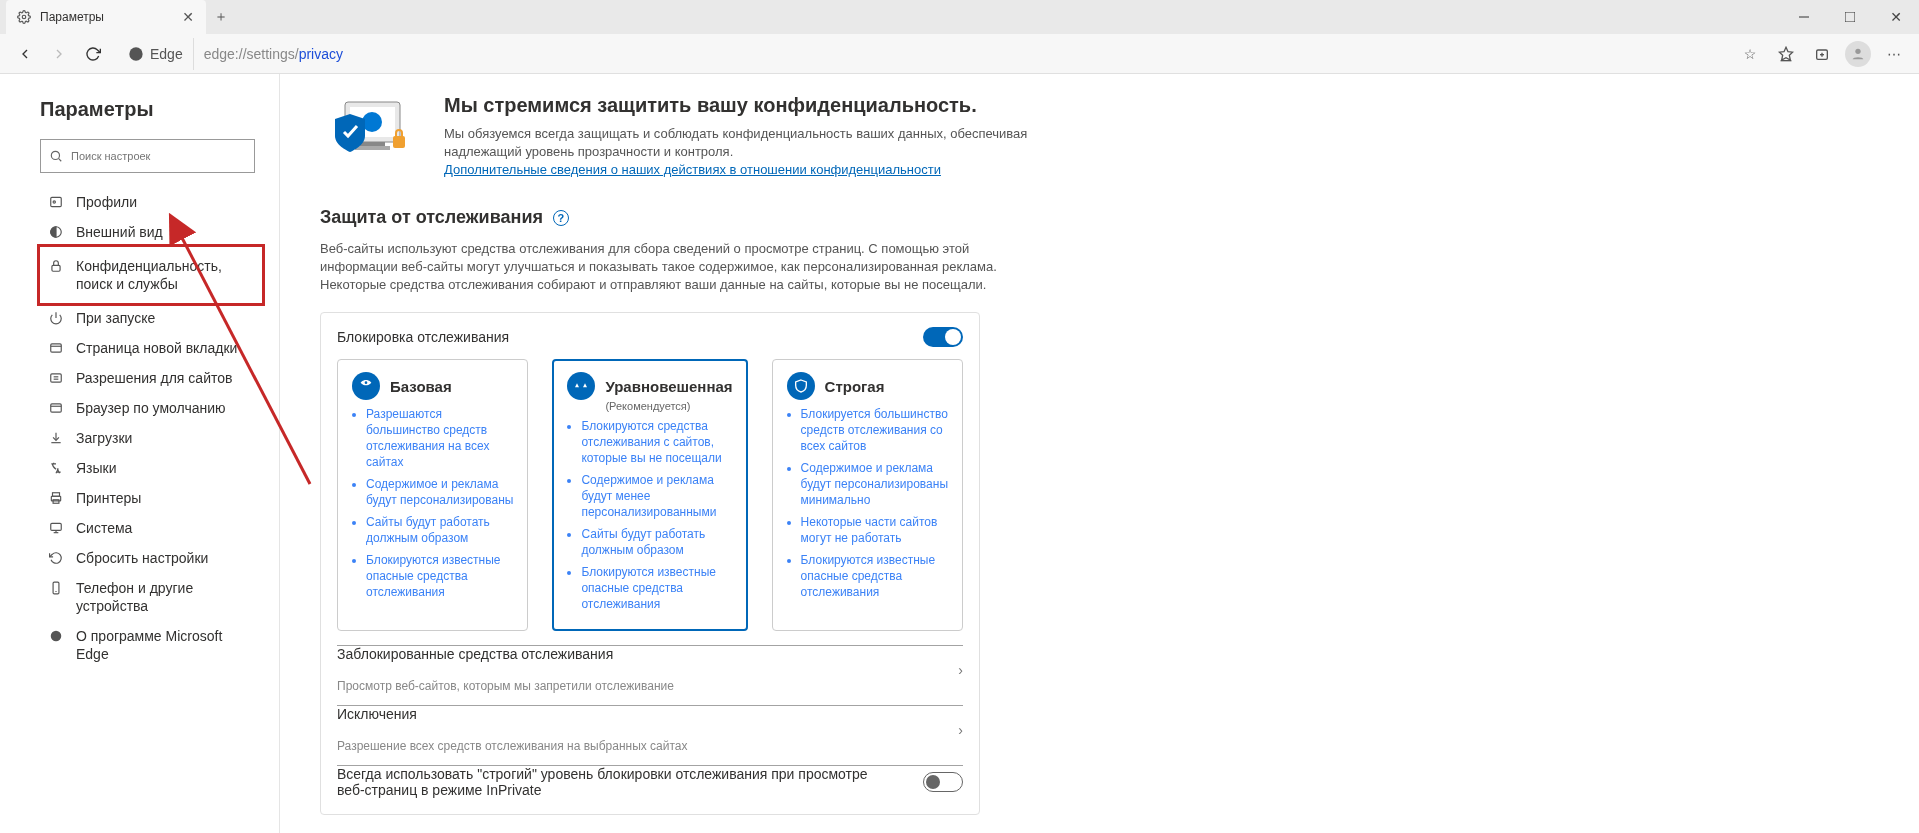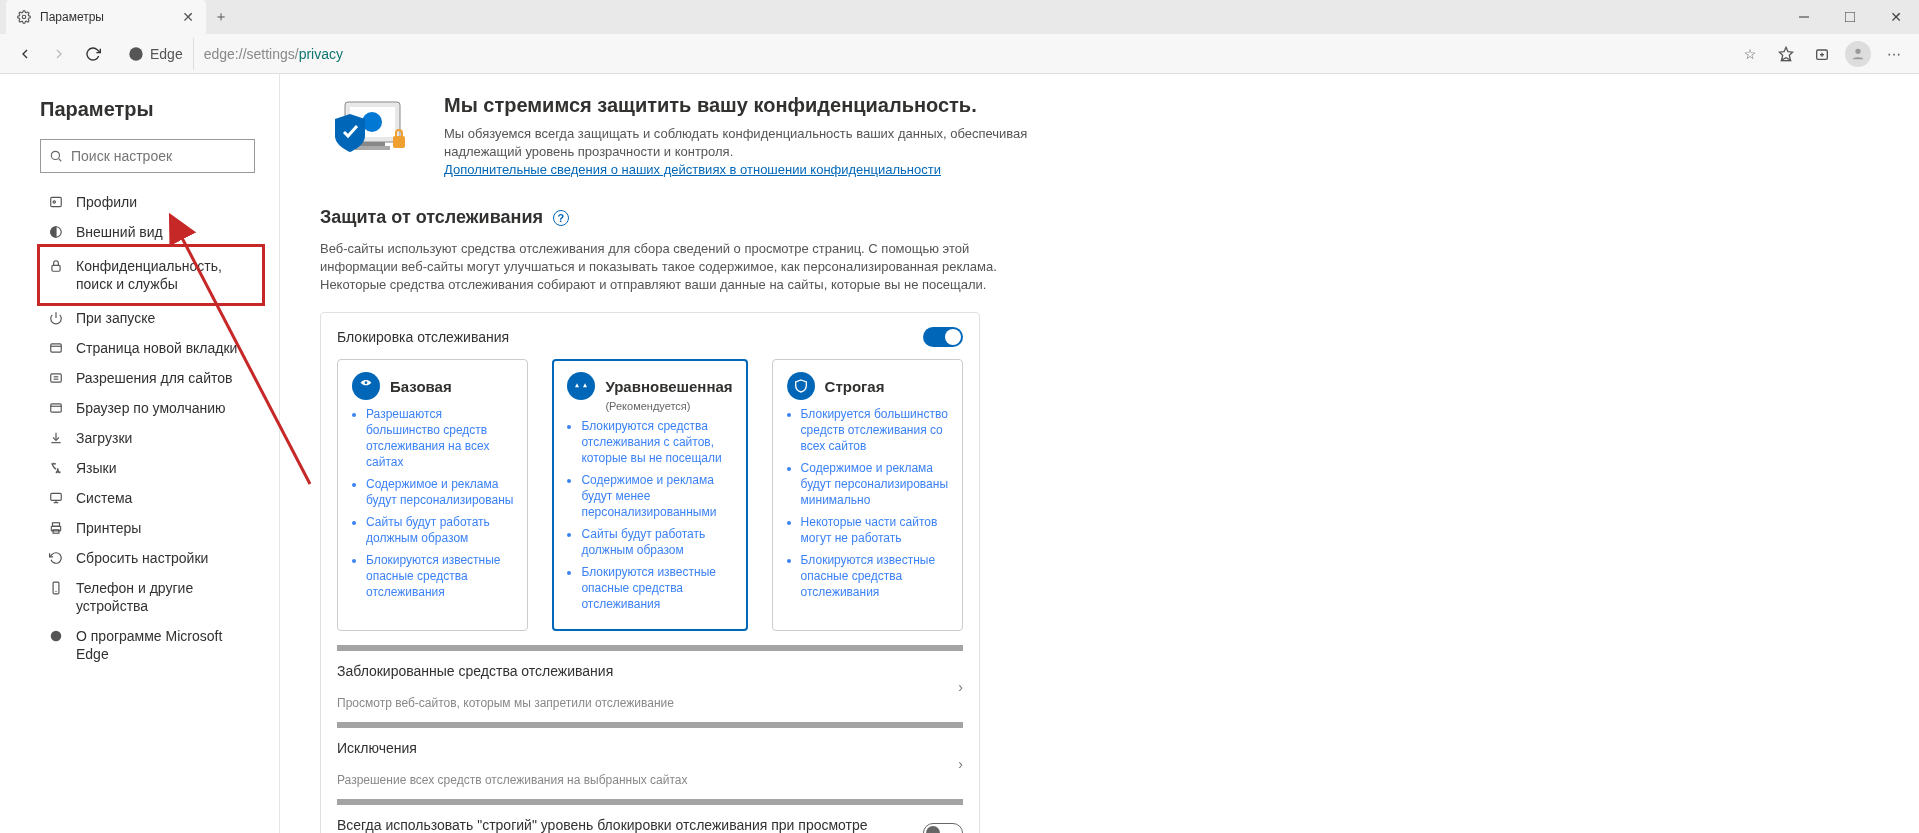--- a/index.html
+++ b/index.html
@@ -17,48 +17,48 @@
 .winbtn { width: 46px; height:34px; display:flex; align-items:center; justify-content:center; cursor:pointer; color:#444; }
 
 
 .toolbar { height: 40px; background: #f7f7f7; display:flex; align-items:center; padding: 0 8px; border-bottom: 1px solid #e0e0e0; }
 .tbtn { width:34px; height:34px; display:flex; align-items:center; justify-content:center; color:#555; cursor:pointer; border-radius:4px; }
 .tbtn.disabled { color: #bbb; }
 .addrwrap { flex:1; display:flex; align-items:center; height:32px; margin: 0 8px; }
 .edge-chip { display:flex; align-items:center; padding:0 10px; height:100%; border-right:1px solid #ddd; color:#555; }
 .edge-chip .elogo { width:16px; height:16px; margin-right:6px; }
 .url { padding-left:10px; color:#888; }
-.url .dark { color:#0f766e; }
+.url .dark { color:#1d4ed8; }
 .rightbtns { display:flex; align-items:center; gap:2px; }
 
 
 .shell { display:flex; height: calc(833px - 74px); }
 .sidebar { width: 280px; border-right: 1px solid #e5e5e5; padding: 24px 16px 0 40px; }
 .sidebar h1 { font-size: 20px; font-weight:600; margin-bottom:18px; }
 .searchbox { display:flex; align-items:center; border:1px solid #999; height:34px; padding:0 8px; margin-bottom:14px; width: 215px; }
-.searchbox input { border:none; outline:none; flex:1; font-size:14px; margin-left:8px; background:transparent; }
+.searchbox input { border:none; outline:none; flex:1; font-size:11px; margin-left:8px; background:transparent; }
 .navitem { display:flex; align-items:flex-start; padding:6px 8px; cursor:pointer; font-size:14px; gap:12px; line-height:18px; }
 .navitem .nicon { width:16px; height:16px; flex-shrink:0; display:flex; align-items:center; justify-content:center; color:#555; margin-top:1px; }
 .navitem.selected { outline: 3px solid #c62828; outline-offset: 0; padding:10px 8px; width: 222px; }
 .arrow-overlay { position: absolute; pointer-events: none; }
 
 .main { flex:1; overflow-y:auto; padding: 20px 40px 0 40px; }
 .hero { display:flex; gap:24px; margin-bottom:30px; }
 .hero-illus { width:100px; height:70px; position:relative; flex-shrink:0; }
 .hero h2 { font-size:20px; font-weight:600; margin-bottom:8px; }
 .hero p { font-size:13px; color:#555; max-width:640px; line-height:18px; }
 .hero a { color:#0067b8; text-decoration: underline; font-size:13px; }
 
 .section h3 { font-size:18px; font-weight:600; margin-bottom:12px; display:flex; align-items:center; gap:10px; }
 .helpicon { width:16px; height:16px; border:1px solid #0067b8; border-radius:50%; color:#0067b8; font-size:11px; display:flex; align-items:center; justify-content:center; }
 .section .desc { font-size:13px; color:#555; max-width:680px; line-height:18px; margin-bottom:18px; }
 
 .panel { border:1px solid #e0e0e0; border-radius:4px; width: 660px; padding: 14px 16px 4px 16px; }
 .panel-row { display:flex; align-items:center; justify-content:space-between; padding-bottom:12px; }
-.panel-row.border { border-top:6px solid #a3a3a3; padding-top:12px; }
+.panel-row.border { border-top:1px solid #a3a3a3; }
 .panel-title { font-size:14px; }
 .panel-sub { font-size:12px; color:#888; margin-top:17px; }
 
 .toggle { width:40px; height:20px; border-radius:10px; position:relative; cursor:pointer; }
 .toggle.on { background:#0067b8; }
 .toggle.on::after { content:''; position:absolute; right:2px; top:2px; width:16px; height:16px; background:#fff; border-radius:50%; }
 .toggle.off { background:#fff; border:1px solid #666; }
 .toggle.off::after { content:''; position:absolute; left:2px; top:2px; width:14px; height:14px; background:#666; border-radius:50%; }
 
 .cards { display:flex; gap:24px; margin-bottom:14px; }
@@ -255,36 +255,36 @@
         <span class="nicon">
           <svg width="14" height="14" viewBox="0 0 24 24" fill="none" stroke="#555" stroke-width="2">
             <path d="M4 5h8M8 3v2M6 5c0 4 3 7 6 9M14 13l4 8M12 19h8M16 13l-4 8"></path>
           </svg>
         </span>
         <span>Языки</span>
       </div>
     <div class="navitem">
         <span class="nicon">
           <svg width="14" height="14" viewBox="0 0 24 24" fill="none" stroke="#555" stroke-width="2">
+            <rect x="6" y="3" width="12" height="6"></rect>
+            <rect x="4" y="9" width="16" height="8" rx="1"></rect>
+            <rect x="7" y="15" width="10" height="6"></rect>
+          </svg>
+        </span>
+        <span>Принтеры</span>
+      </div>
+    <div class="navitem">
+        <span class="nicon">
+          <svg width="14" height="14" viewBox="0 0 24 24" fill="none" stroke="#555" stroke-width="2">
             <rect x="3" y="4" width="18" height="12" rx="2"></rect>
             <line x1="8" y1="20" x2="16" y2="20"></line>
             <line x1="12" y1="16" x2="12" y2="20"></line>
           </svg>
         </span>
         <span>Система</span>
-      </div>
-    <div class="navitem">
-        <span class="nicon">
-          <svg width="14" height="14" viewBox="0 0 24 24" fill="none" stroke="#555" stroke-width="2">
-            <rect x="6" y="3" width="12" height="6"></rect>
-            <rect x="4" y="9" width="16" height="8" rx="1"></rect>
-            <rect x="7" y="15" width="10" height="6"></rect>
-          </svg>
-        </span>
-        <span>Принтеры</span>
       </div>
     <div class="navitem">
         <span class="nicon">
           <svg width="14" height="14" viewBox="0 0 24 24" fill="none" stroke="#555" stroke-width="2">
             <polyline points="1 4 1 10 7 10"></polyline>
             <path d="M3.51 15a9 9 0 1 0 2.13-9.36L1 10"></path>
           </svg>
         </span>
         <span>Сбросить настройки</span>
       </div>

